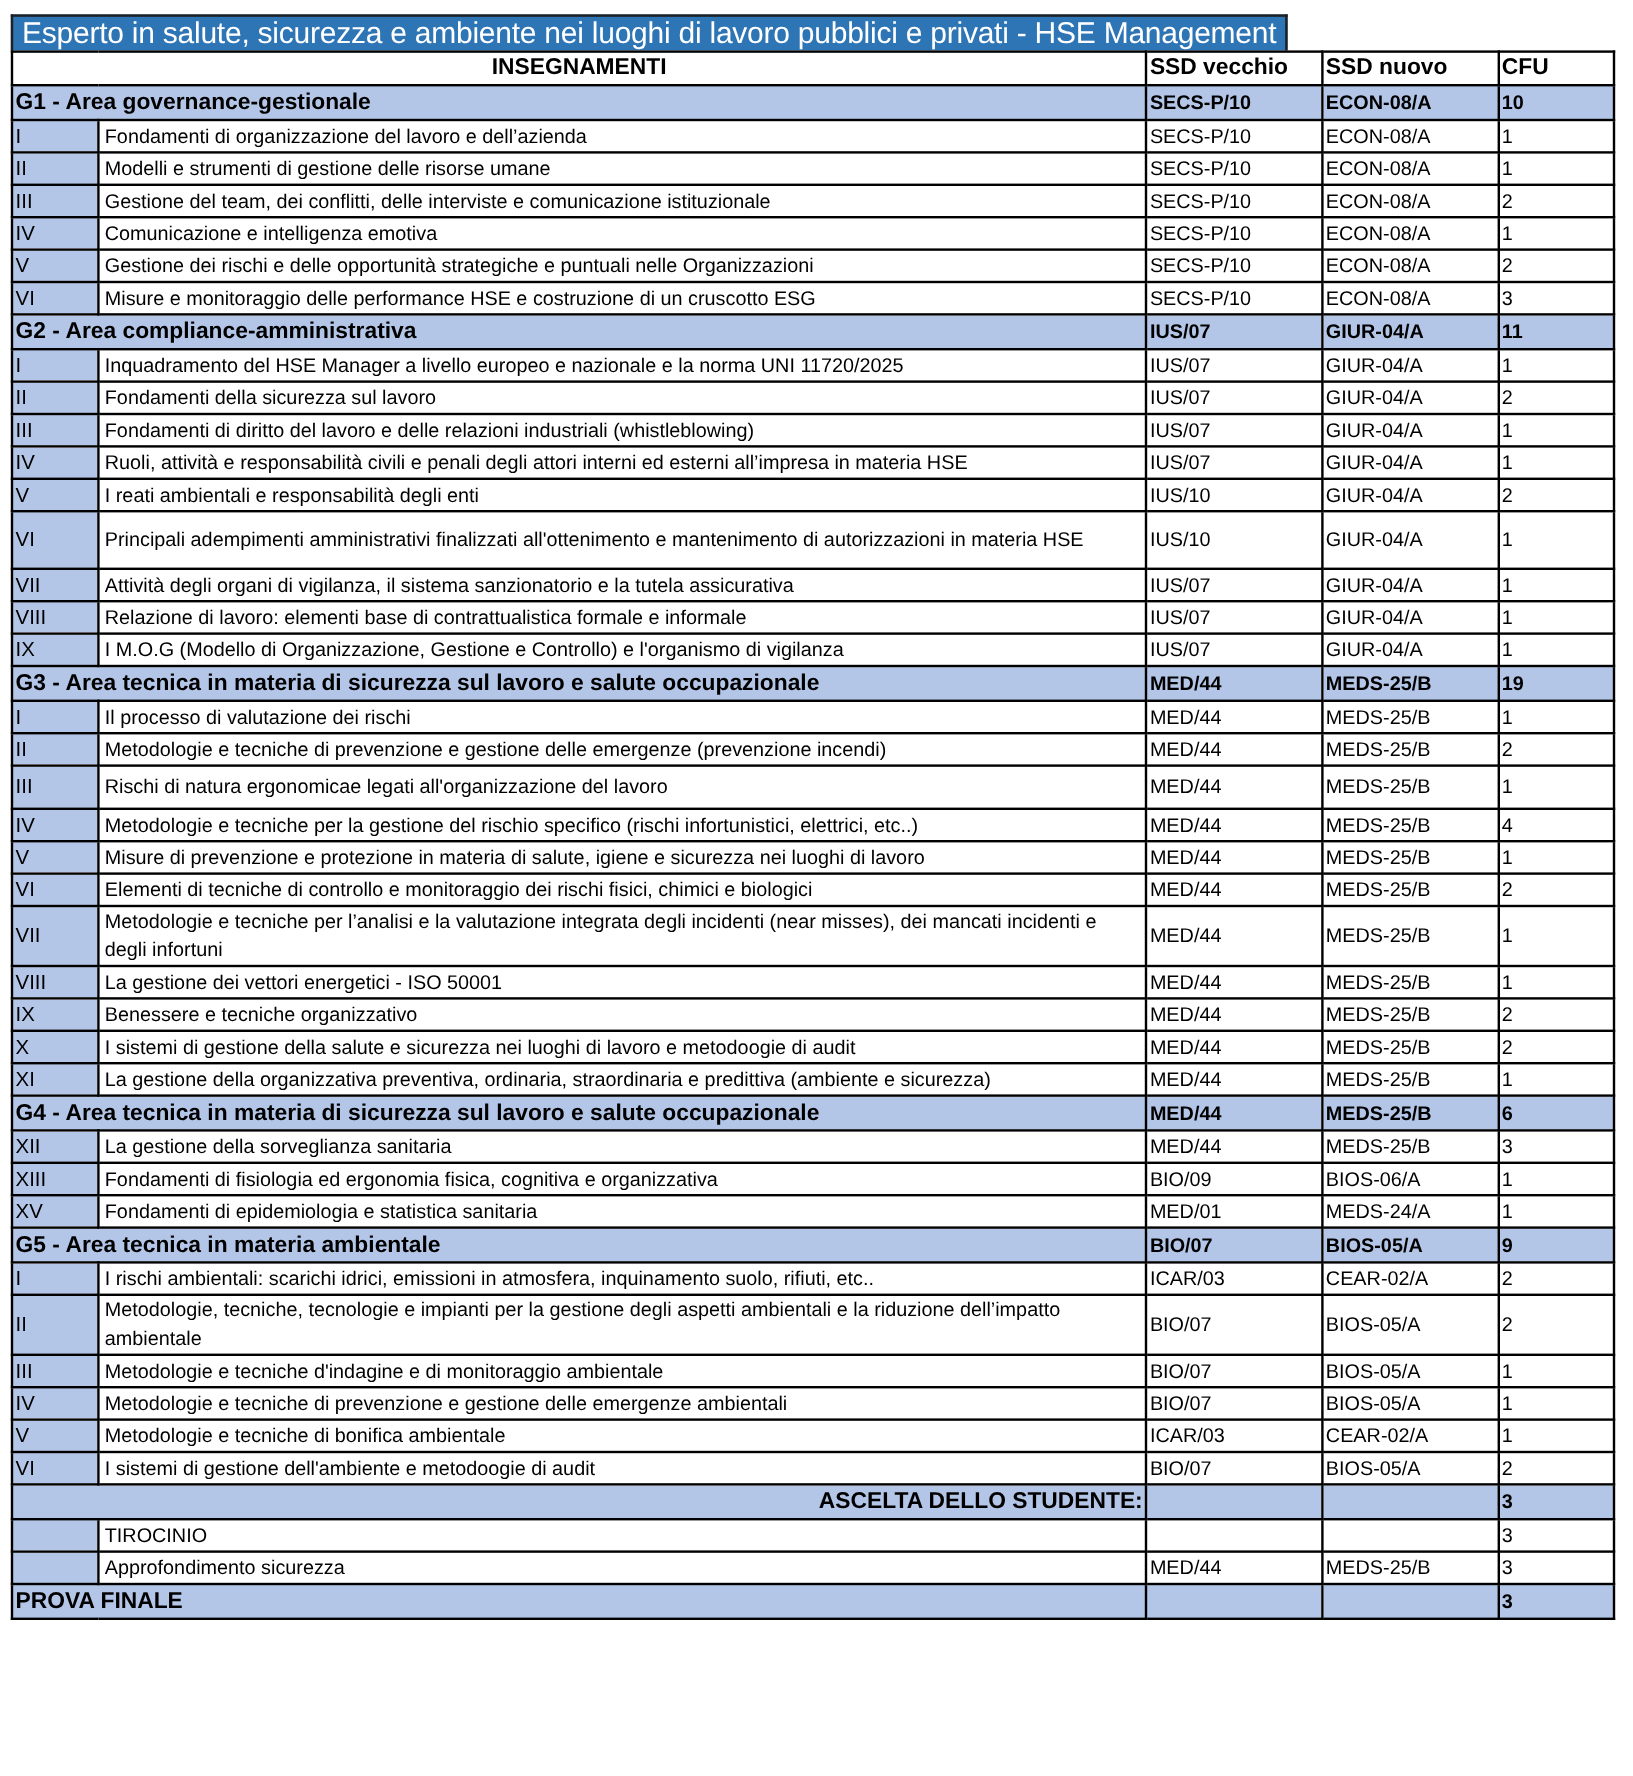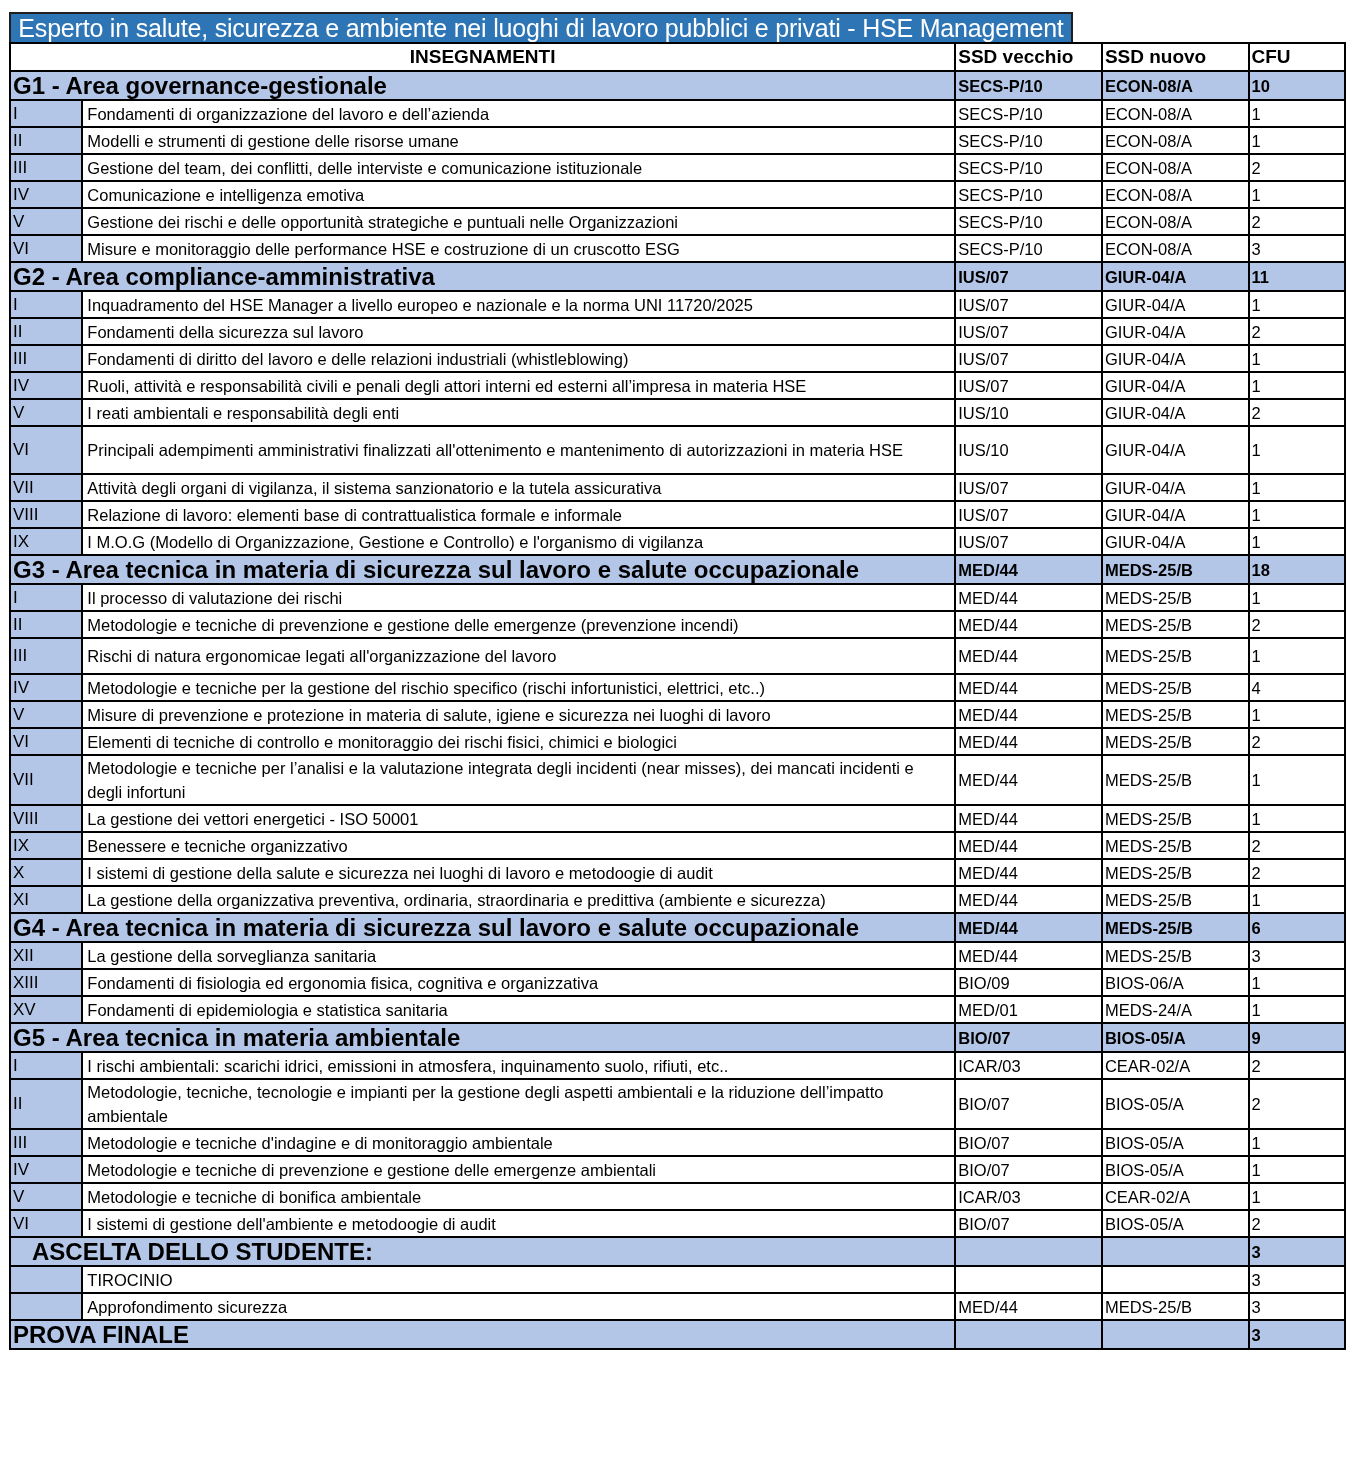--- a/index.html
+++ b/index.html
@@ -12,28 +12,28 @@
   table { border-collapse: collapse; width: 1337px; table-layout: fixed; }
   td { border: 2px solid #000000; padding: 0 2px; font-size: 16.5px; color: #000;
        vertical-align: middle; line-height: 24px; overflow: hidden; }
   col.c-num { width: 72px; }
   col.c-name { width: 869px; }
   col.c-old { width: 146px; }
   col.c-new { width: 146px; }
   col.c-cfu { width: 96px; }
   tr.header td { height: 26px; font-weight: bold; font-size: 19px; }
   tr.header td.h-ins { text-align: center; }
-  tr.group td { background: #b4c6e7; height: 27px; font-weight: bold; font-size: 24px; }
+  tr.group td { background: #b4c6e7; height: 27px; font-weight: bold; font-size: 19px; }
   tr.group td.g-code { font-size: 16.5px; }
   tr.row td { height: 25px; }
   tr.row.tall td { height: 46px; }
   tr.row.mid td { height: 34px; }
   td.num { background: #b4c6e7; font-size: 17px; }
   td.name { padding-left: 4px; margin-left: 27px; }
-  tr.scelta td.g-label { padding-left: 21px; }
+  tr.scelta td.g-label { padding-left: 21px; text-align: right; }
 </style>
 </head>
 <body>
 
 <div class="sheet">
   <div class="title">Esperto in salute, sicurezza e ambiente nei luoghi di lavoro pubblici e privati - HSE Management</div>
   <table>
     <colgroup>
       <col class="c-num">
         <col class="c-name">
@@ -162,21 +162,21 @@
           <td class="num">IX</td>
           <td class="name">I M.O.G (Modello di Organizzazione, Gestione e Controllo) e l'organismo di vigilanza</td>
           <td>IUS/07</td>
           <td>GIUR-04/A</td>
           <td>1</td>
         </tr>
         <tr class="group">
           <td class="g-label" colspan="2">G3 - Area tecnica in materia di sicurezza sul lavoro e salute occupazionale</td>
           <td class="g-code">MED/44</td>
           <td class="g-code">MEDS-25/B</td>
-          <td class="g-code">18</td>
+          <td class="g-code">19</td>
         </tr>
         <tr class="row">
           <td class="num">I</td>
           <td class="name">Il processo di valutazione dei rischi</td>
           <td>MED/44</td>
           <td>MEDS-25/B</td>
           <td>1</td>
         </tr>
         <tr class="row">
           <td class="num">II</td>

